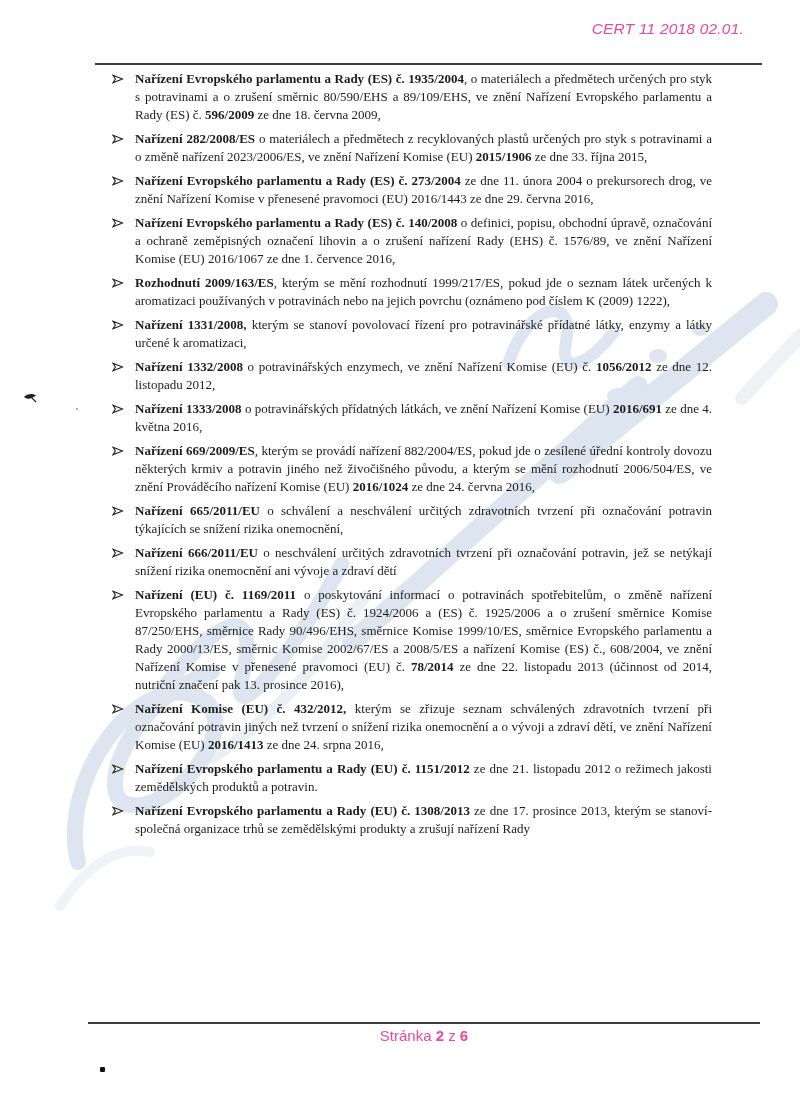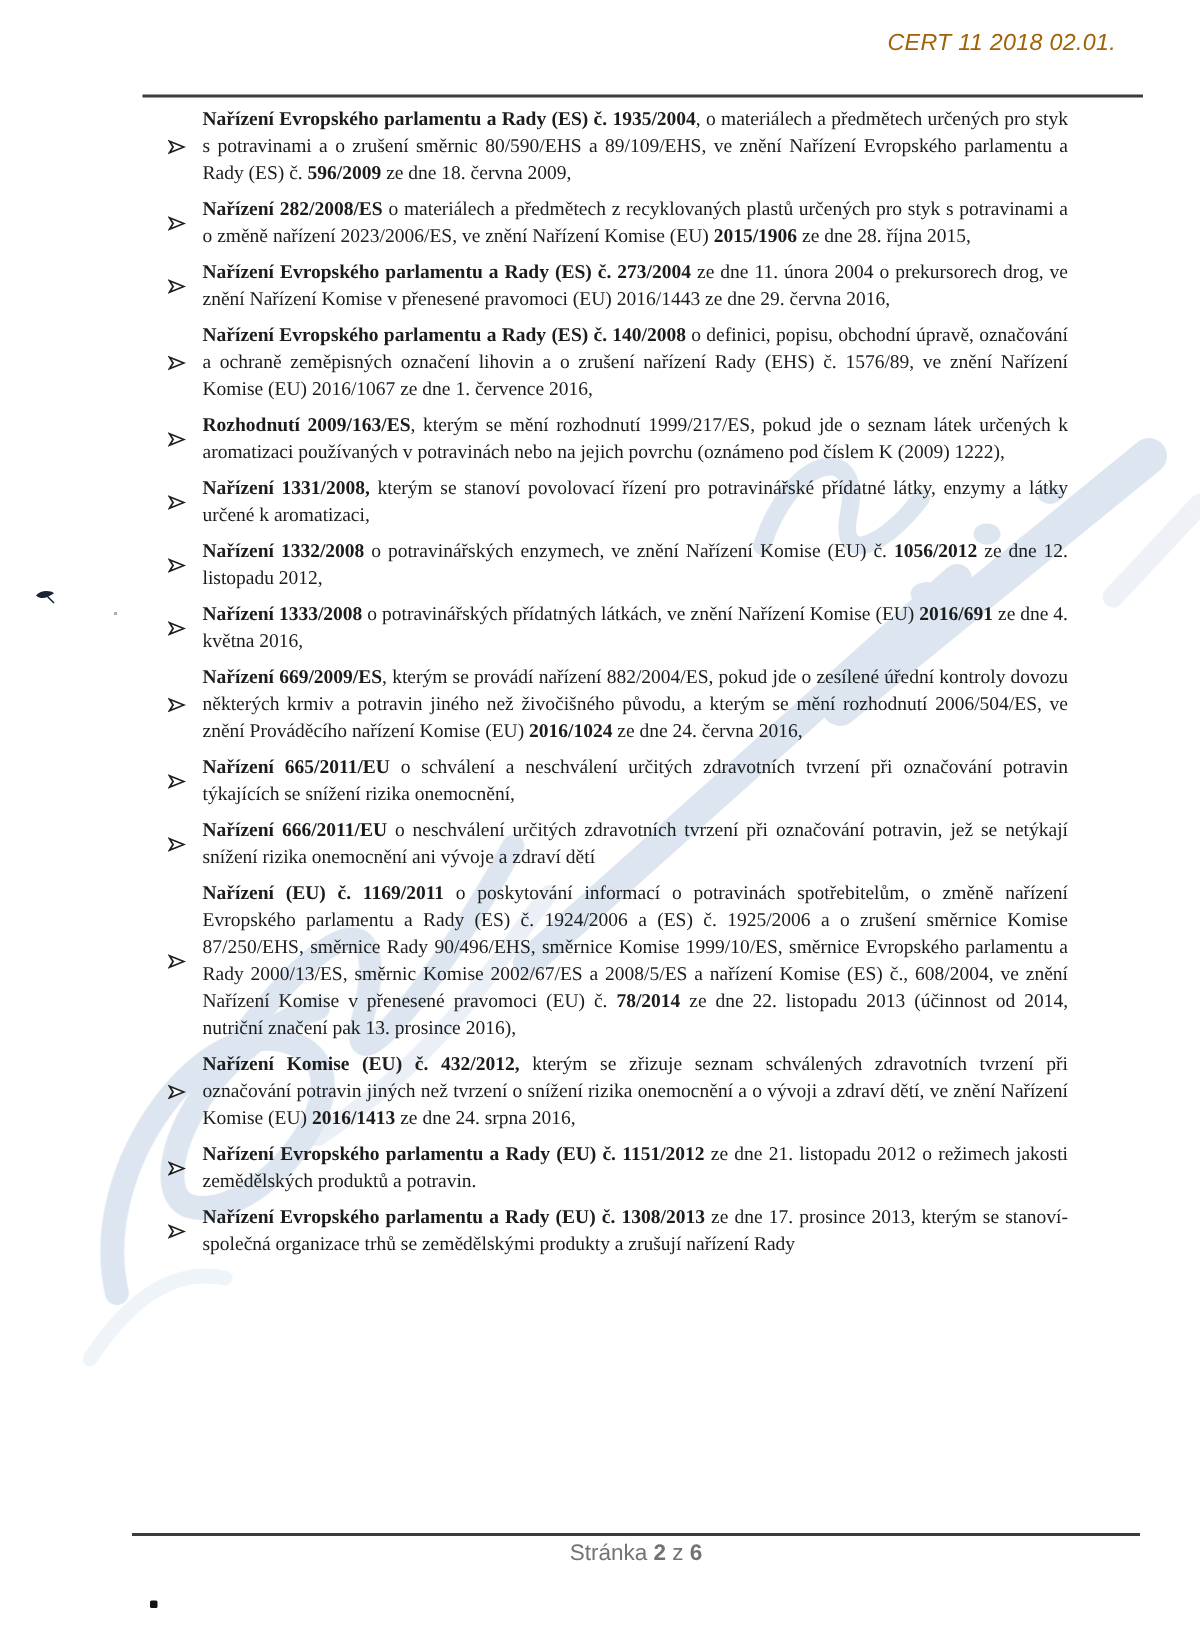--- a/index.html
+++ b/index.html
@@ -6,36 +6,36 @@
   .page{
     position:relative;width:800px;height:1100px;margin:0 auto;background:#ffffff;
     font-family:"Liberation Serif",serif;color:#1c1c1c;overflow:hidden;
   }
   .watermark{position:absolute;left:0;top:0;z-index:0;pointer-events:none;}
   .watermark .wm-stroke{stroke:var(--wm,#c2d2e4);}
   .watermark .wm-blob{fill:var(--wm,#c2d2e4);}
   .doc-header{
     position:absolute;top:20px;right:56px;z-index:2;
     font-family:"Liberation Sans",sans-serif;font-style:italic;font-size:15.5px;
-    letter-spacing:.2px;color:#a16207;
+    letter-spacing:.2px;color:#ec4899;
   }
   .rule-top{position:absolute;left:95px;top:63px;width:667px;height:2px;background:#3c3c3c;z-index:2;}
   .rule-bottom{position:absolute;left:88px;top:1022px;width:672px;height:2px;background:#3c3c3c;z-index:2;}
   ul.reg-list{
     position:absolute;left:112px;top:70px;width:600px;margin:0;padding:0;list-style:none;z-index:1;
     font-size:13px;line-height:18px;text-align:justify;
   }
-  ul.reg-list li{display:flex;margin:0 0 6px 0;align-items:center;}
+  ul.reg-list li{display:flex;margin:0 0 6px 0;}
   .bullet{flex:0 0 23px;padding-top:2.5px;}
   .bullet svg{display:block;}
   .itext{flex:1;}
   .b{font-weight:700;}
   .footer-text{
     position:absolute;left:88px;top:1027px;width:672px;z-index:2;text-align:center;
-    font-family:"Liberation Sans",sans-serif;font-size:15px;color:#737373;
+    font-family:"Liberation Sans",sans-serif;font-size:15px;color:#ec4899;
   }
   .speck-arrow{position:absolute;left:22px;top:391px;z-index:2;}
   .speck-dot{position:absolute;left:100px;top:1067px;width:5px;height:5px;background:#141414;border-radius:1px;z-index:2;}
   .speck-faint{position:absolute;left:76px;top:408px;width:2px;height:2px;background:#777;opacity:.6;z-index:2;}
 </style>
 </head>
 <body>
 
 <div class="page">
 
@@ -66,21 +66,21 @@
           </svg>
         </span>
         <span class="itext"><span class="b">Nařízení Evropského parlamentu a Rady (ES) č. 1935/2004</span><span>, o materiálech a předmětech určených pro styk s potravinami a o zrušení směrnic 80/590/EHS a 89/109/EHS, ve znění Nařízení Evropského parlamentu a Rady (ES) č. </span><span class="b">596/2009</span><span> ze dne 18. června 2009,</span></span>
       </li>
       <li>
         <span class="bullet">
           <svg width="12" height="12" viewBox="0 0 12 12">
             <path d="M1 2.2 L10.6 6 L1 9.8 L3.4 6 Z" fill="#ffffff" stroke="#1f1f1f" stroke-width="1.15" stroke-linejoin="miter"></path>
           </svg>
         </span>
-        <span class="itext"><span class="b">Nařízení 282/2008/ES</span><span> o materiálech a předmětech z recyklovaných plastů určených pro styk s potravinami a o změně nařízení 2023/2006/ES, ve znění Nařízení Komise (EU) </span><span class="b">2015/1906</span><span> ze dne 28. října 2015,</span></span>
+        <span class="itext"><span class="b">Nařízení 282/2008/ES</span><span> o materiálech a předmětech z recyklovaných plastů určených pro styk s potravinami a o změně nařízení 2023/2006/ES, ve znění Nařízení Komise (EU) </span><span class="b">2015/1906</span><span> ze dne 33. října 2015,</span></span>
       </li>
       <li>
         <span class="bullet">
           <svg width="12" height="12" viewBox="0 0 12 12">
             <path d="M1 2.2 L10.6 6 L1 9.8 L3.4 6 Z" fill="#ffffff" stroke="#1f1f1f" stroke-width="1.15" stroke-linejoin="miter"></path>
           </svg>
         </span>
         <span class="itext"><span class="b">Nařízení Evropského parlamentu a Rady (ES) č. 273/2004</span><span> ze dne 11. února 2004 o prekursorech drog, ve znění Nařízení Komise v přenesené pravomoci (EU) 2016/1443 ze dne 29. června 2016,</span></span>
       </li>
       <li>

